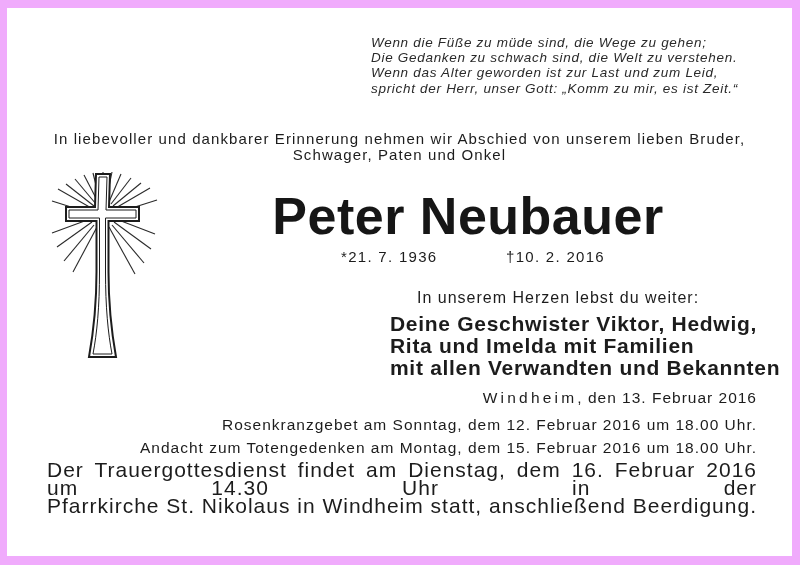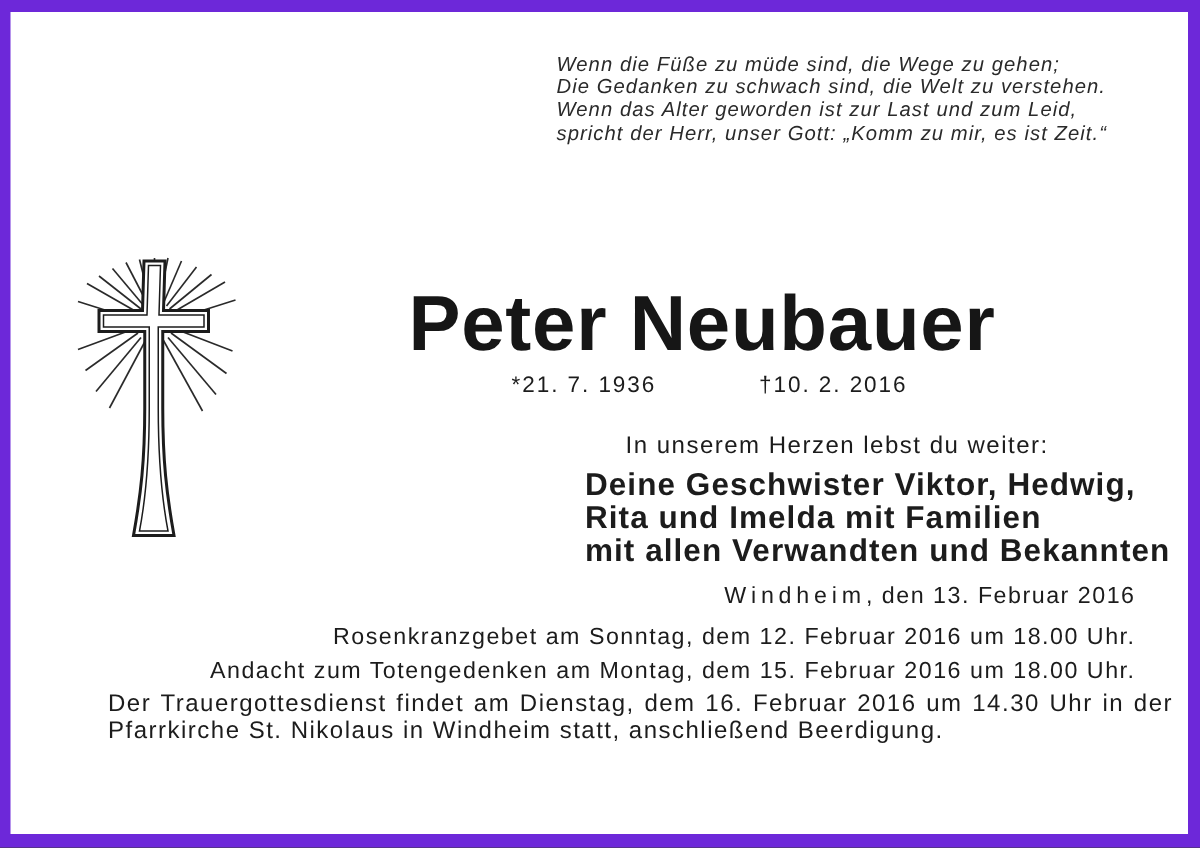--- a/index.html
+++ b/index.html
@@ -9,21 +9,21 @@
     height: 565px;
     background: #000000;
     font-family: "Liberation Sans", sans-serif;
     overflow: hidden;
   }
   #frame {
     position: absolute;
     inset: 0;
     width: 800px;
     height: 565px;
-    background: #6d28d9;
+    background: #f0abfc;
   }
   #card {
     position: absolute;
     left: 7px;
     top: 8px;
     width: 785px;
     height: 548px;
     background: #ffffff;
     color: #1c1c1c;
   }
@@ -95,24 +95,23 @@
     text-align: right;
   }
   .city-line { top: 381px; }
   .city-name { letter-spacing: 3.2px; }
   .event1 { top: 408px; }
   .event2 { top: 431px; }
   .service {
     left: 40px;
     top: 453px;
     width: 710px;
-    font-size: 16px;
+    font-size: 21px;
     letter-spacing: 1px;
     line-height: 18.2px;
-    margin-left: 25px;
   }
   .service .just {
     text-align: justify;
     text-align-last: justify;
     white-space: normal;
   }
   .thanks { top: 494px; }
 
   .cross-wrap {
     left: 43px;
@@ -127,20 +126,24 @@
 <div id="frame">
   <div id="card">
 
     <div class="abs quote">
       <div>Wenn die Füße zu müde sind, die Wege zu gehen;</div>
       <div>Die Gedanken zu schwach sind, die Welt zu verstehen.</div>
       <div>Wenn das Alter geworden ist zur Last und zum Leid,</div>
       <div>spricht der Herr, unser Gott: „Komm zu mir, es ist Zeit.“</div>
     </div>
 
+    <div class="abs intro">
+      <div>In liebevoller und dankbarer Erinnerung nehmen wir Abschied von unserem lieben Bruder,</div>
+      <div>Schwager, Paten und Onkel</div>
+    </div>
 
     <div class="abs cross-wrap">
       <svg width="118" height="200" viewBox="0 0 118 200" xmlns="http://www.w3.org/2000/svg">
         <g stroke="#2a2a2a" stroke-width="1.1">
           <line x1="43" y1="42" x2="8" y2="22"></line>
           <line x1="44" y1="39" x2="16" y2="17"></line>
           <line x1="46" y1="37" x2="25" y2="12"></line>
           <line x1="48" y1="35" x2="34" y2="8"></line>
           <line x1="50" y1="34" x2="43" y2="6"></line>
           <line x1="53" y1="34" x2="53" y2="5"></line>

